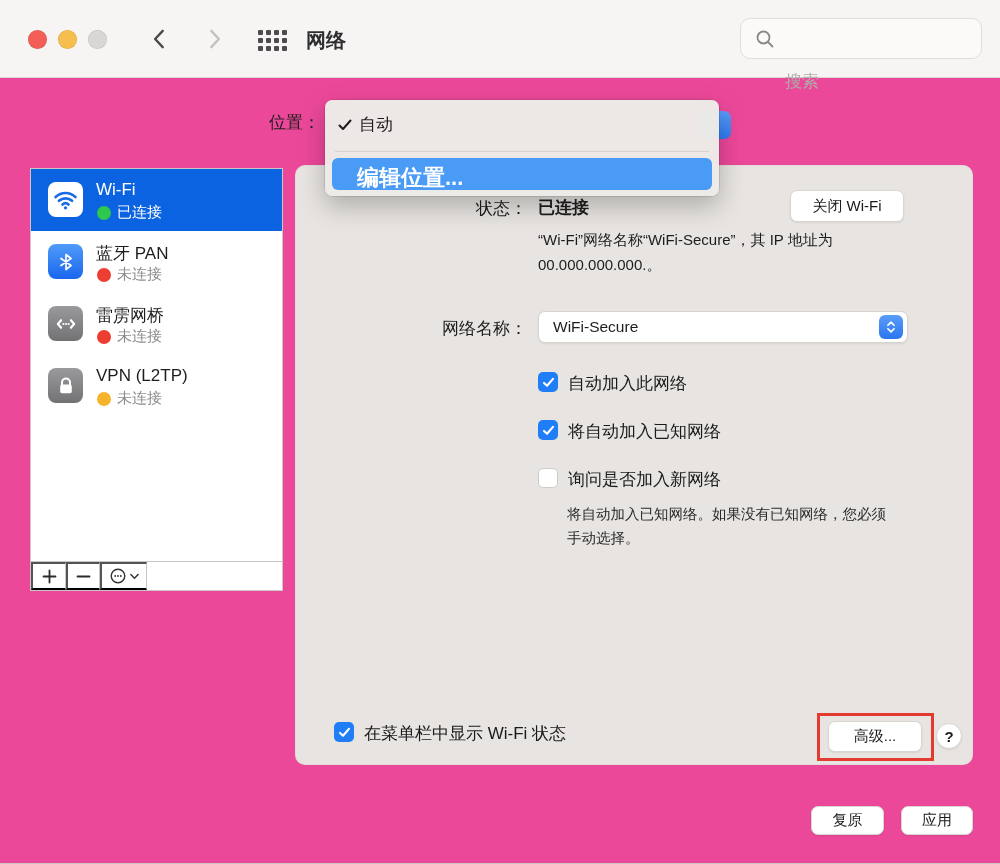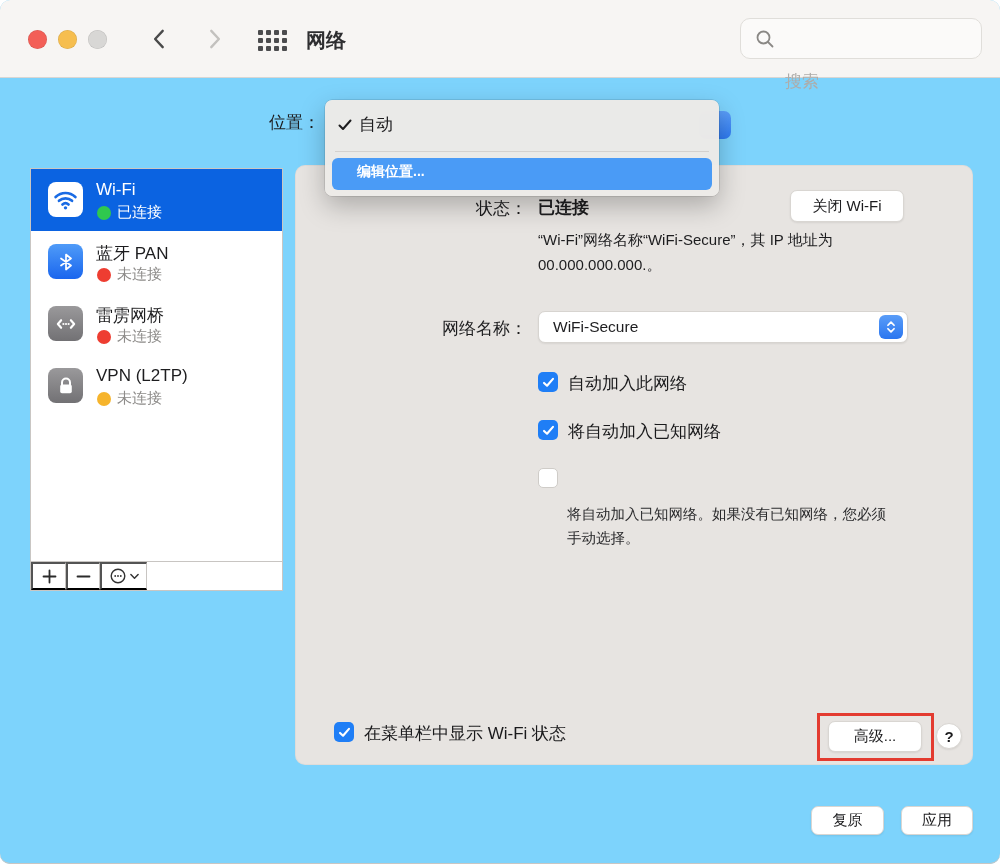--- a/index.html
+++ b/index.html
@@ -1,17 +1,17 @@
 <!DOCTYPE html>
 <html style="--accent-blue: #0b63e1; --menu-highlight: #4a9bf6; --checkbox-blue: #1f7ef6; --status-green: #2fc84e; --status-red: #ee3d31; --status-yellow: #f6b42c; --annotation-red: #e33b30;"><head>
 <meta charset="utf-8">
 <style>
   html,body{margin:0;padding:0;background:#fff;}
   *{box-sizing:border-box;font-family:"Liberation Sans","DejaVu Sans",sans-serif;}
-  .window{position:relative;width:1000px;height:864px;background:#7dd3fc;border-radius:10px;
+  .window{position:relative;width:1000px;height:864px;background:#ec4899;border-radius:0;
           overflow:hidden;box-shadow:inset 0 -1px 0 #c9c6c3;}
   
   .titlebar{position:absolute;left:0;top:0;width:1000px;height:78px;background:#f7f5f3;
             border-bottom:1px solid #d9d6d3;}
   .tl-dot{position:absolute;top:30px;width:19px;height:19px;border-radius:50%;box-shadow:inset 0 0 0 0.5px rgba(0,0,0,0.12);}
   .dot-close{left:28px;background:#f35f57;}
   .dot-min{left:58px;background:#f6be4f;}
   .dot-zoom{left:88px;background:#d8d7d5;}
   .nav-btn{position:absolute;top:26px;width:26px;height:26px;background:none;border:none;padding:0;}
   .grid-icon{position:absolute;left:258px;top:30px;width:30px;height:21px;display:grid;
@@ -30,21 +30,21 @@
               background:linear-gradient(#5a9df8,#2f7bf3);z-index:5;}
   .menu{position:absolute;left:325px;top:100px;width:394px;height:96px;background:rgba(237,235,232,0.98);
         border-radius:7px;z-index:10;
         box-shadow:0 0 0 0.5px rgba(0,0,0,0.18),0 10px 26px rgba(0,0,0,0.25);}
   .menu-row1{position:absolute;left:0;top:8px;width:100%;height:34px;}
   .menu-check{position:absolute;left:12px;top:9px;}
   .menu-row1 .menu-label{position:absolute;left:34px;top:5px;font-size:17px;color:#1d1d1f;}
   .menu-sep{position:absolute;left:10px;right:10px;top:51px;height:1px;background:#d4d1ce;}
   .menu-row2{position:absolute;left:7px;top:58px;width:380px;height:32px;border-radius:6px;
              background:var(--menu-highlight,#4a9bf6);}
-  .menu-row2 .menu-label{position:absolute;left:25px;top:5px;font-size:14px;font-weight:600;color:#fff;}
+  .menu-row2 .menu-label{position:absolute;left:25px;top:5px;font-size:22px;font-weight:600;color:#fff;}
   
   .sidebar{position:absolute;left:30px;top:168px;width:253px;height:423px;background:#fff;
            border:1px solid #c9c6c3;}
   .side-row{position:relative;width:100%;height:62px;}
   .side-row.selected{background:var(--accent-blue,#0b63e1);}
   .side-icon{position:absolute;left:17px;top:13px;width:35px;height:35px;border-radius:8px;
              display:flex;align-items:center;justify-content:center;}
   .icon-wifi{background:#fff;}
   .icon-bt{background:linear-gradient(#4f9bf8,#1a66ee);}
   .icon-gray{background:linear-gradient(#96959750,#6e6d6f);background:linear-gradient(#9a999b,#727174);}
@@ -261,20 +261,21 @@
   <span class="cb-label" style="left:568px;top:372px;">自动加入此网络</span>
 
   <button class="cb checked" style="left:538px;top:420px;">
     <svg width="13" height="13" viewBox="0 0 16 16" fill="none" stroke="#fff" stroke-width="2.6" stroke-linecap="round" stroke-linejoin="round">
       <path d="M2.5 8.5 L6.2 12 L13.5 3.5"></path>
       </svg>
   </button>
   <span class="cb-label" style="left:568px;top:420px;">将自动加入已知网络</span>
 
   <button class="cb unchecked" style="left:538px;top:468px;"></button>
+  <span class="cb-label" style="left:568px;top:468px;">询问是否加入新网络</span>
 
   <div class="help-text">
     <div>将自动加入已知网络。如果没有已知网络，您必须</div>
     <div>手动选择。</div>
   </div>
 
   <button class="cb checked" style="left:334px;top:722px;">
     <svg width="13" height="13" viewBox="0 0 16 16" fill="none" stroke="#fff" stroke-width="2.6" stroke-linecap="round" stroke-linejoin="round">
       <path d="M2.5 8.5 L6.2 12 L13.5 3.5"></path>
       </svg>

